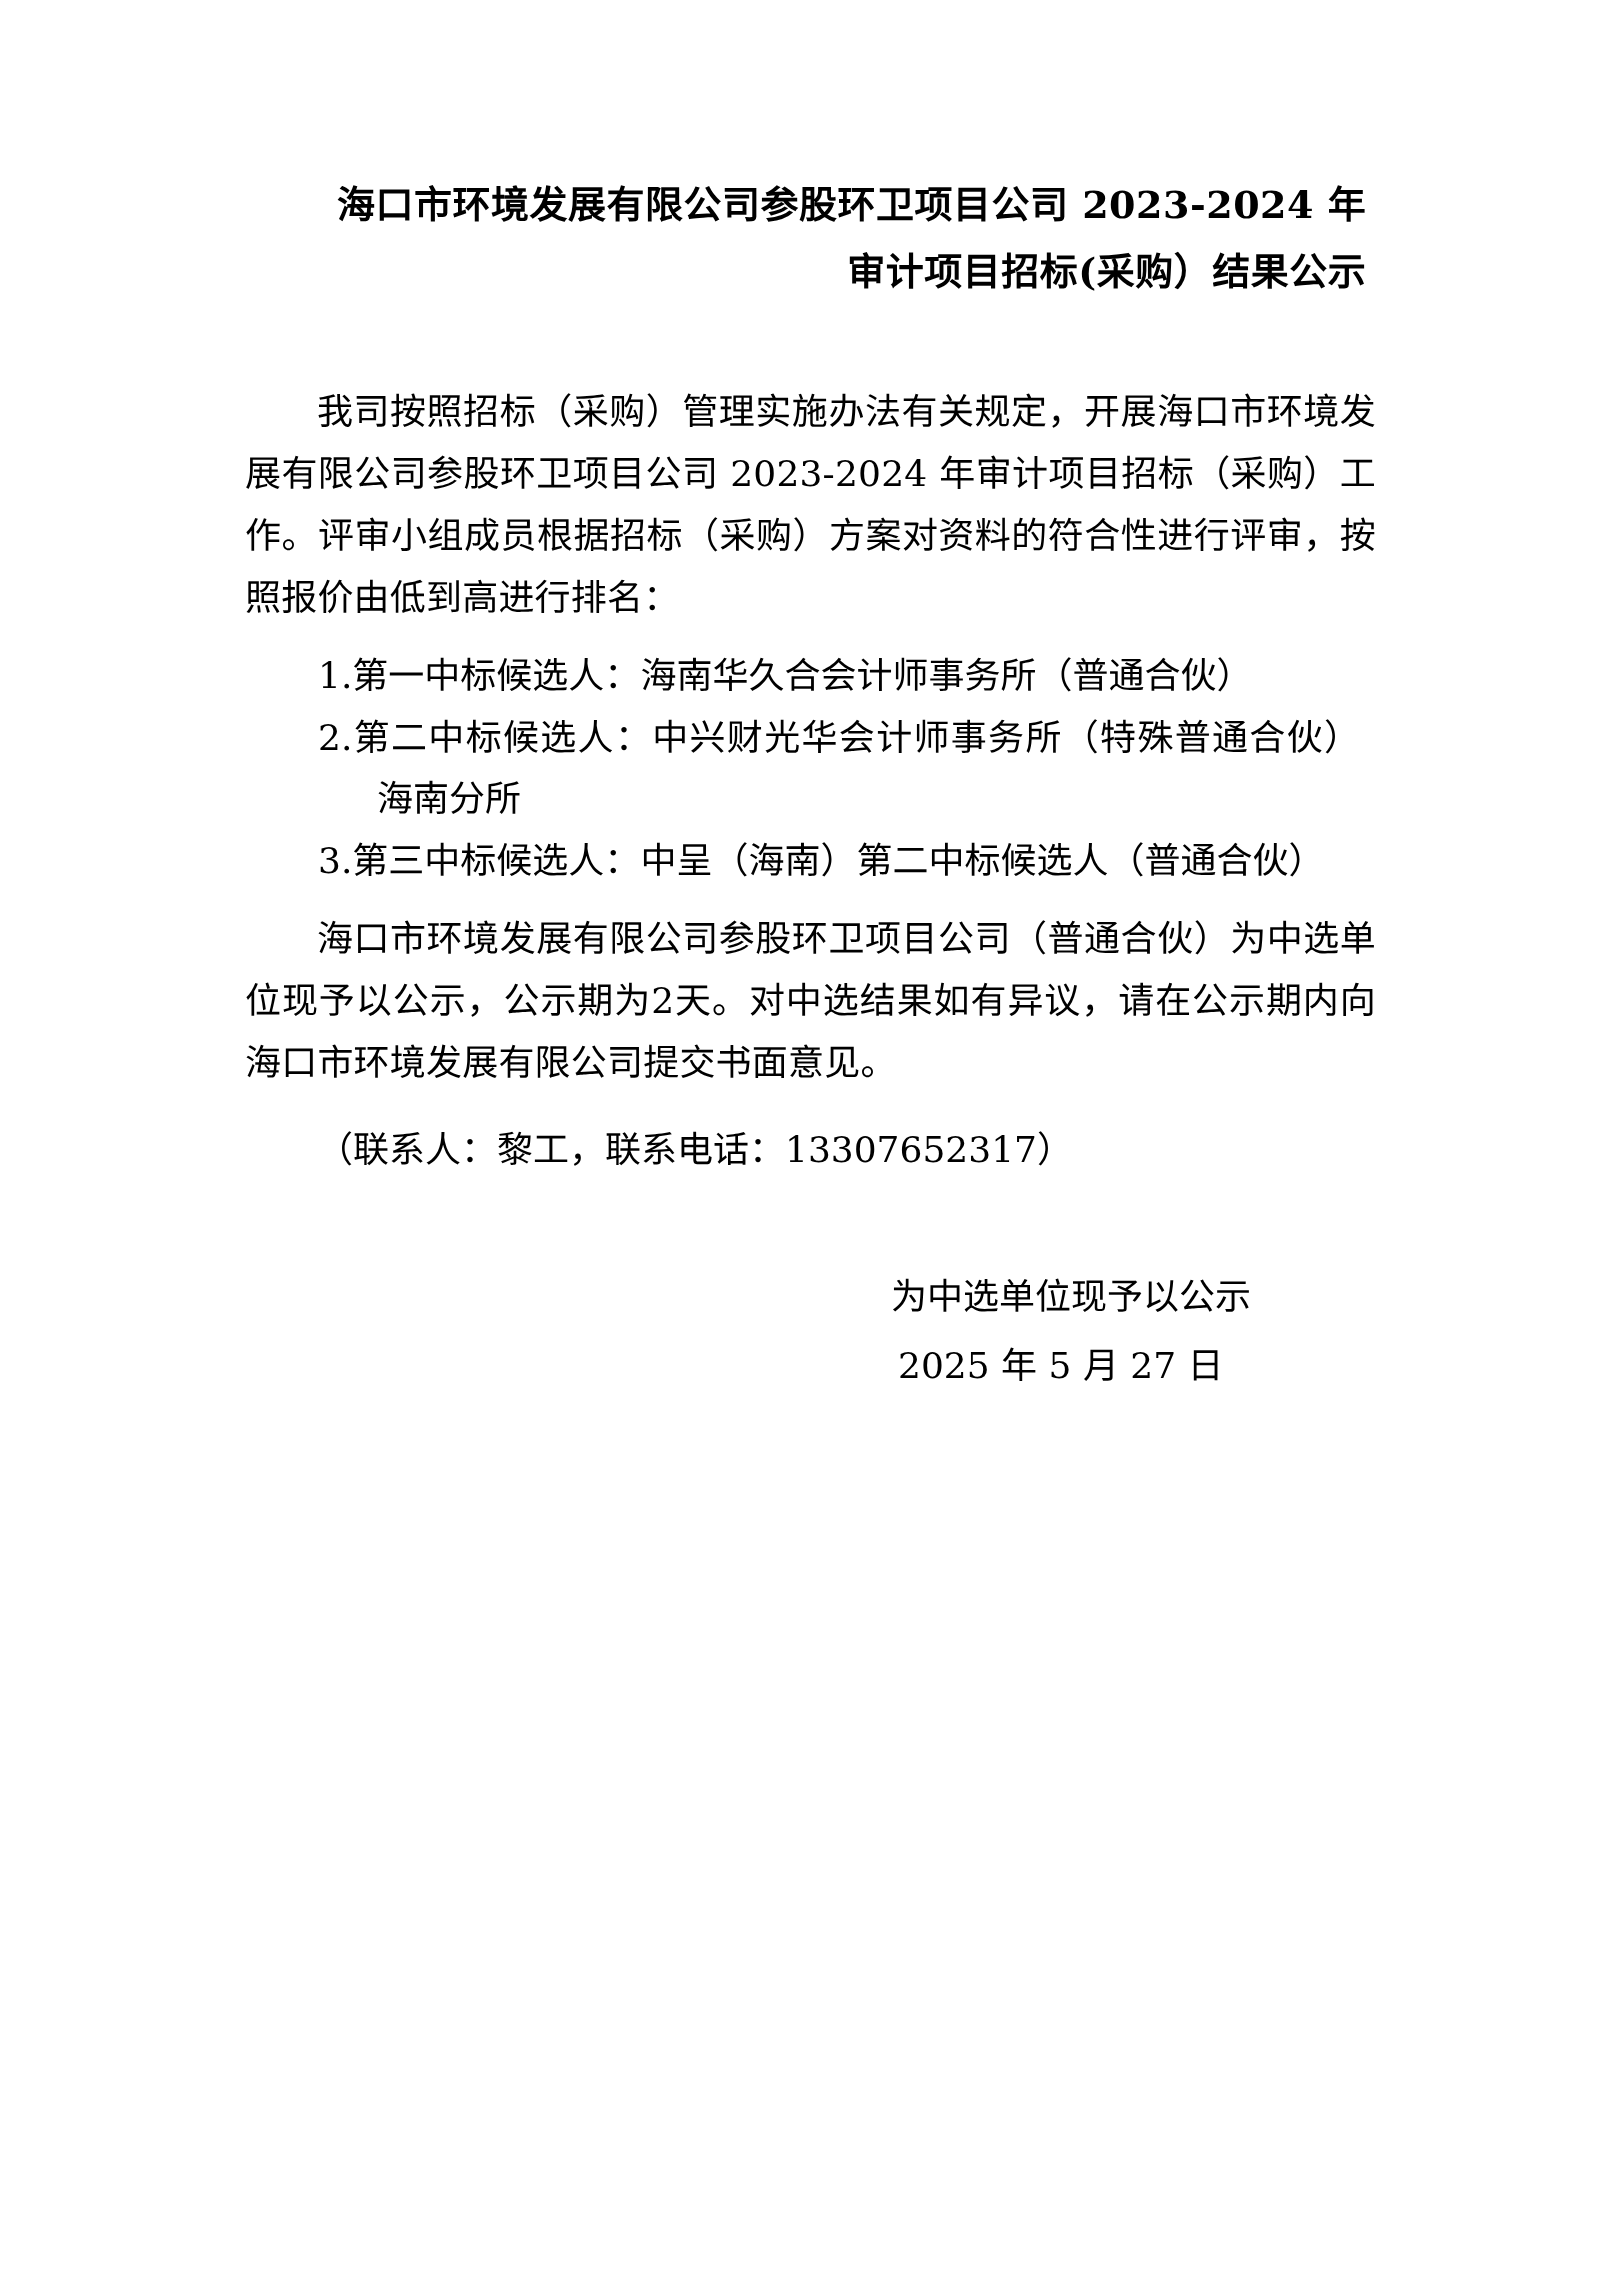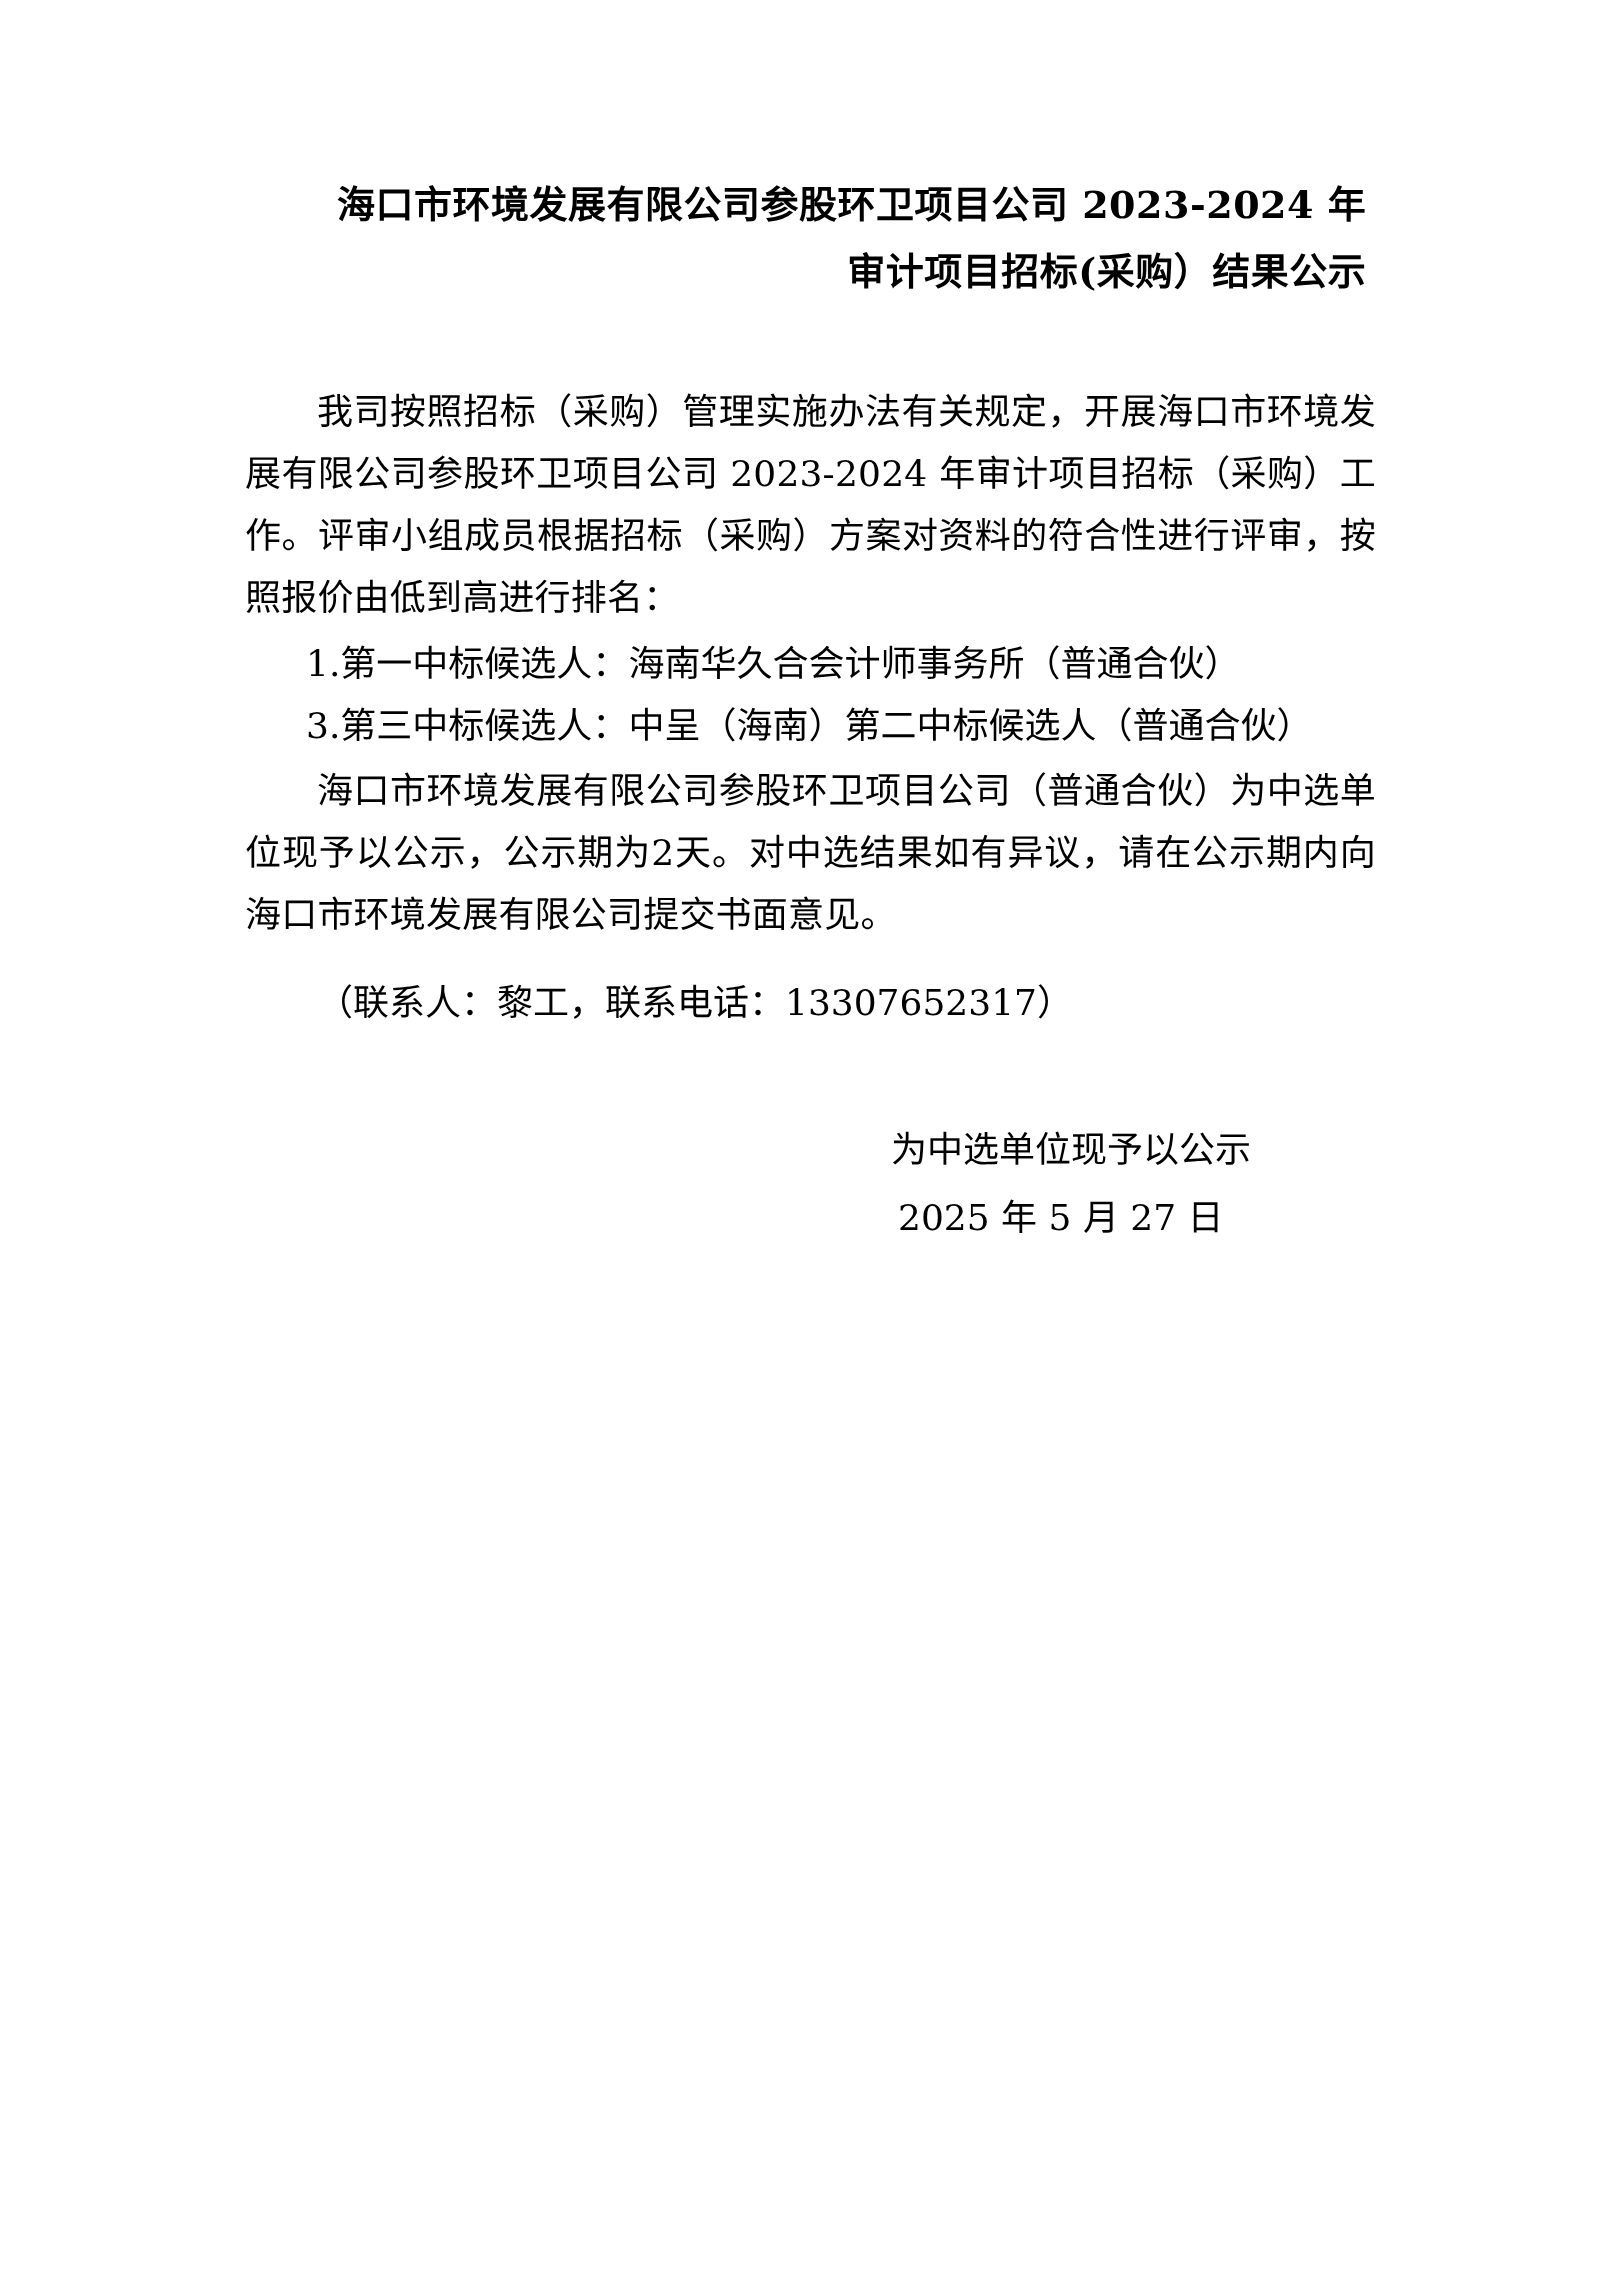--- a/index.html
+++ b/index.html
@@ -39,21 +39,21 @@
     line-height: 1.72;
     margin: 0;
     text-align: justify;
     text-justify: inter-ideograph;
     letter-spacing: 0.2px;
   }
   p.indent {
     text-indent: 2em;
   }
   ol.candidates {
-    margin: 4px;
+    margin: 16px;
     padding: 0;
     list-style: none;
   }
   ol.candidates li {
     font-size: 36px;
     line-height: 1.72;
     margin: 0;
     padding-left: 116px;
     text-indent: -59px;
     text-align: justify;
@@ -96,20 +96,23 @@
 
   <div class="body-block">
 
     <p class="para indent">我司按照招标（采购）管理实施办法有关规定，开展海口市环境发展有限公司参股环卫项目公司 2023-2024 年审计项目招标（采购）工作。评审小组成员根据招标（采购）方案对资料的符合性进行评审，按照报价由低到高进行排名：</p>
 
     <ol class="candidates">
       <li>
         <span class="num">1.</span><span>第一中标候选人：</span><span>海南华久合会计师事务所（普通合伙）</span>
       </li>
       <li>
+        <span class="num">2.</span><span>第二中标候选人：</span><span>中兴财光华会计师事务所（特殊普通合伙）海南分所</span>
+      </li>
+      <li>
         <span class="num">3.</span><span>第三中标候选人：</span><span>中呈（海南）第二中标候选人（普通合伙）</span>
       </li>
     </ol>
 
     <p class="para indent">海口市环境发展有限公司参股环卫项目公司（普通合伙）为中选单位现予以公示，公示期为2天。对中选结果如有异议，请在公示期内向海口市环境发展有限公司提交书面意见。</p>
 
     <div class="spacer-sm"></div>
 
     <p class="contact">（联系人：黎工，联系电话：13307652317）</p>
 

